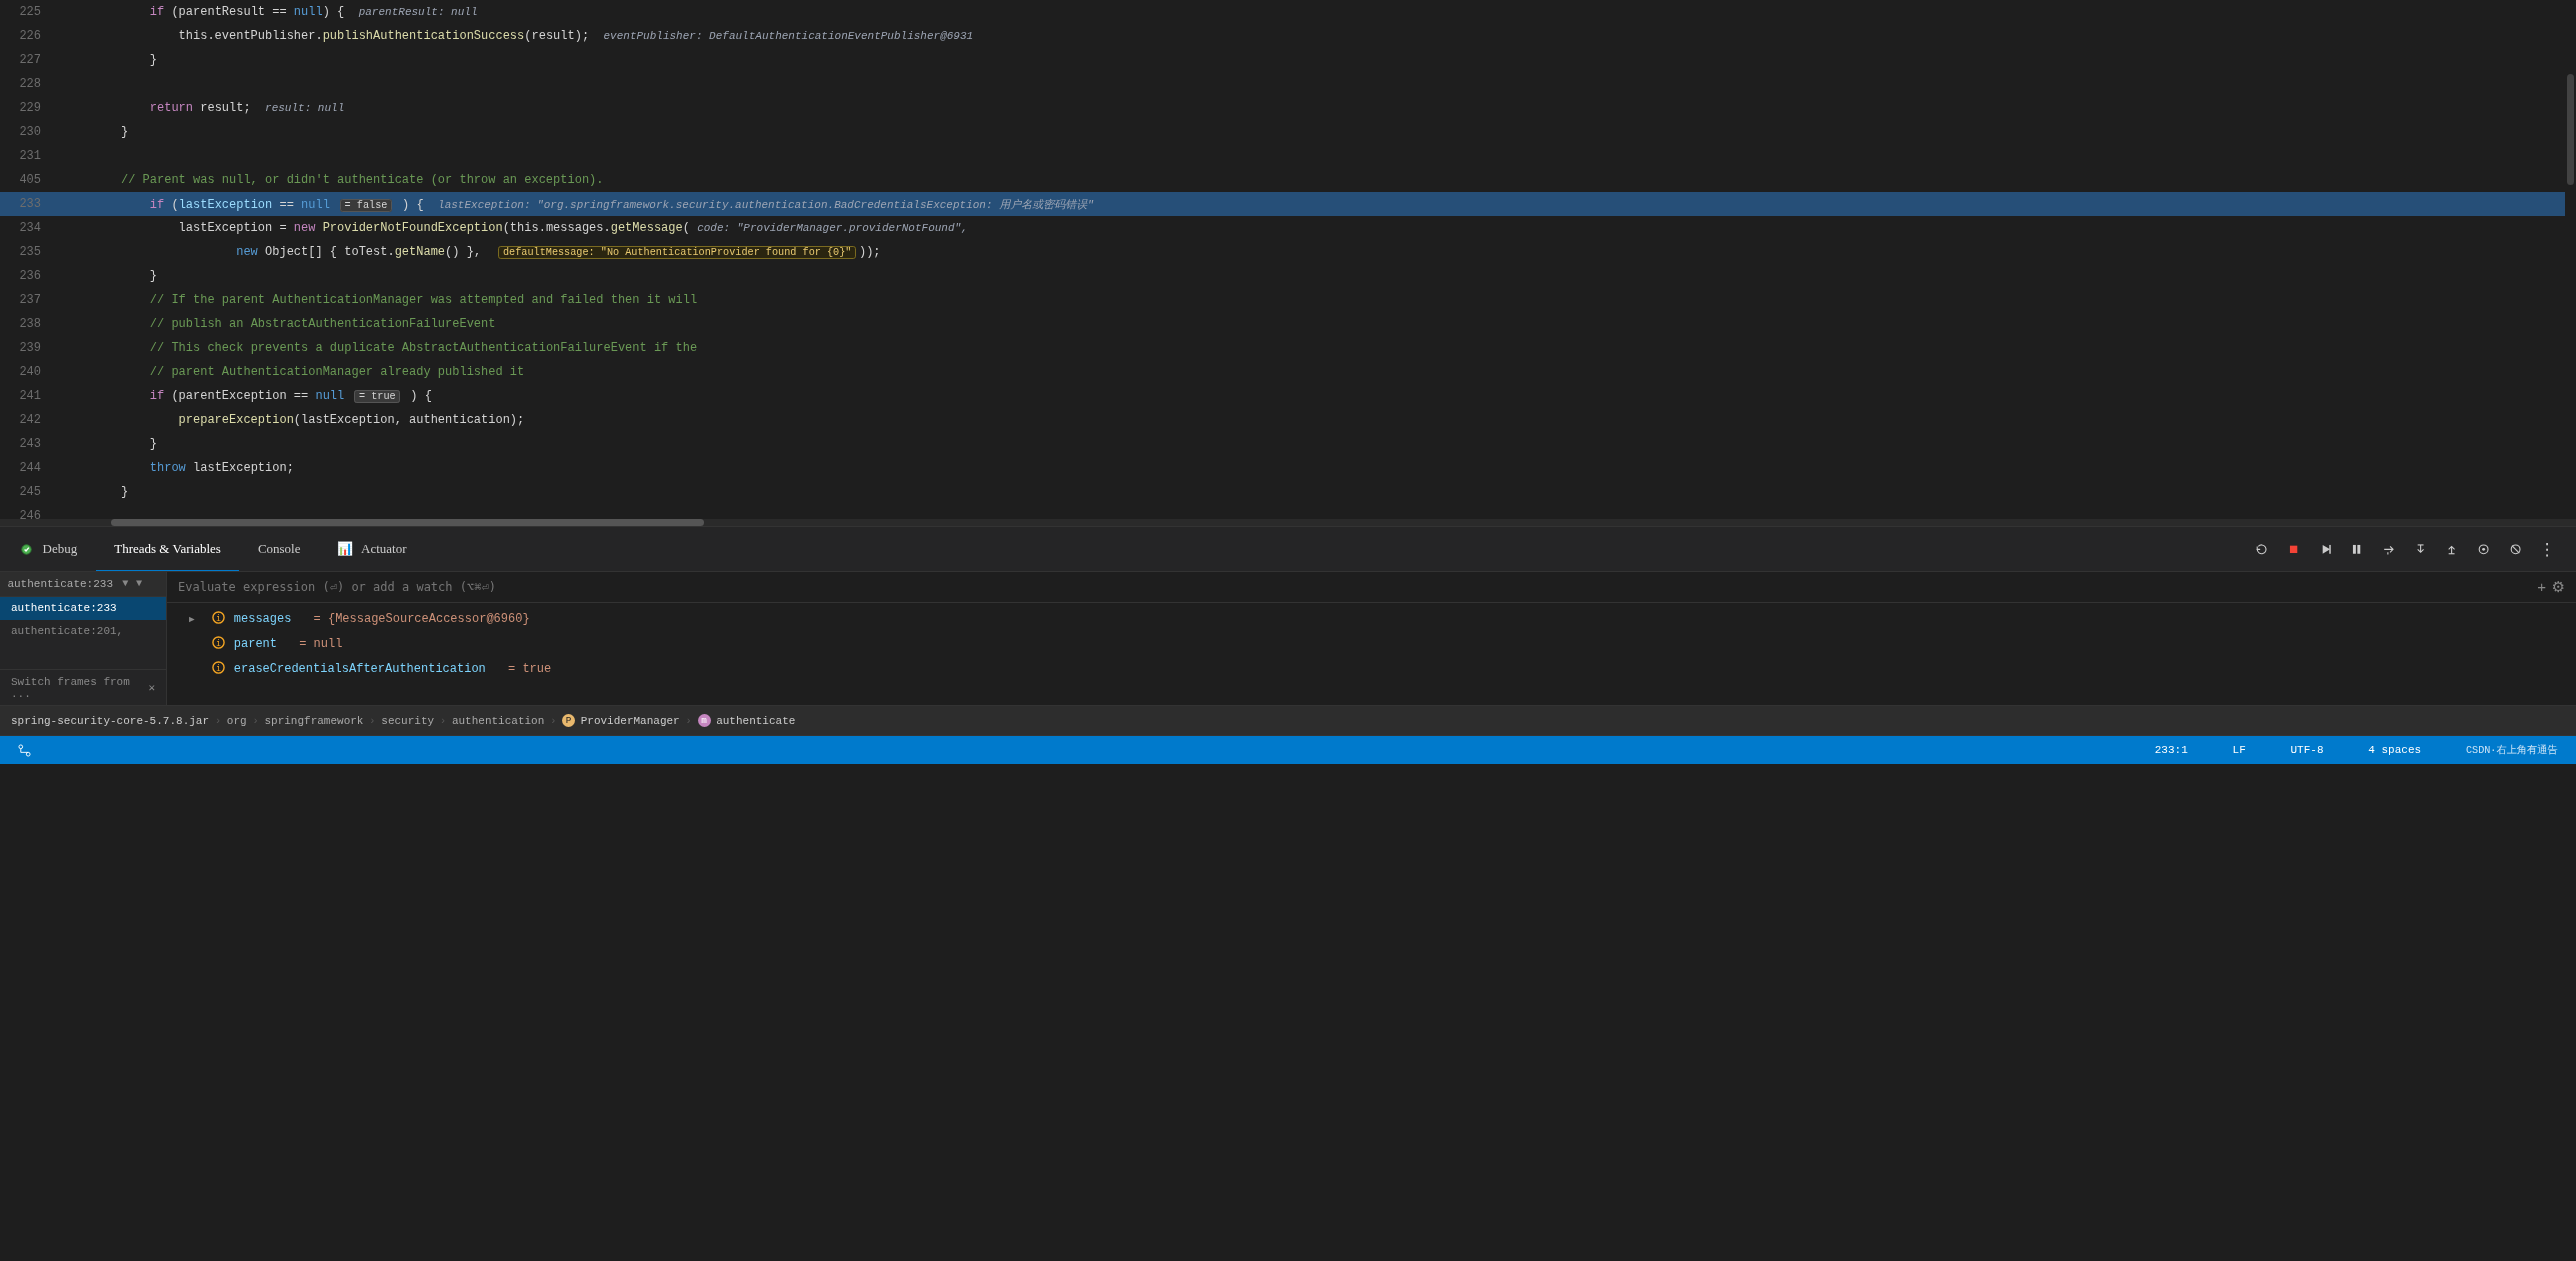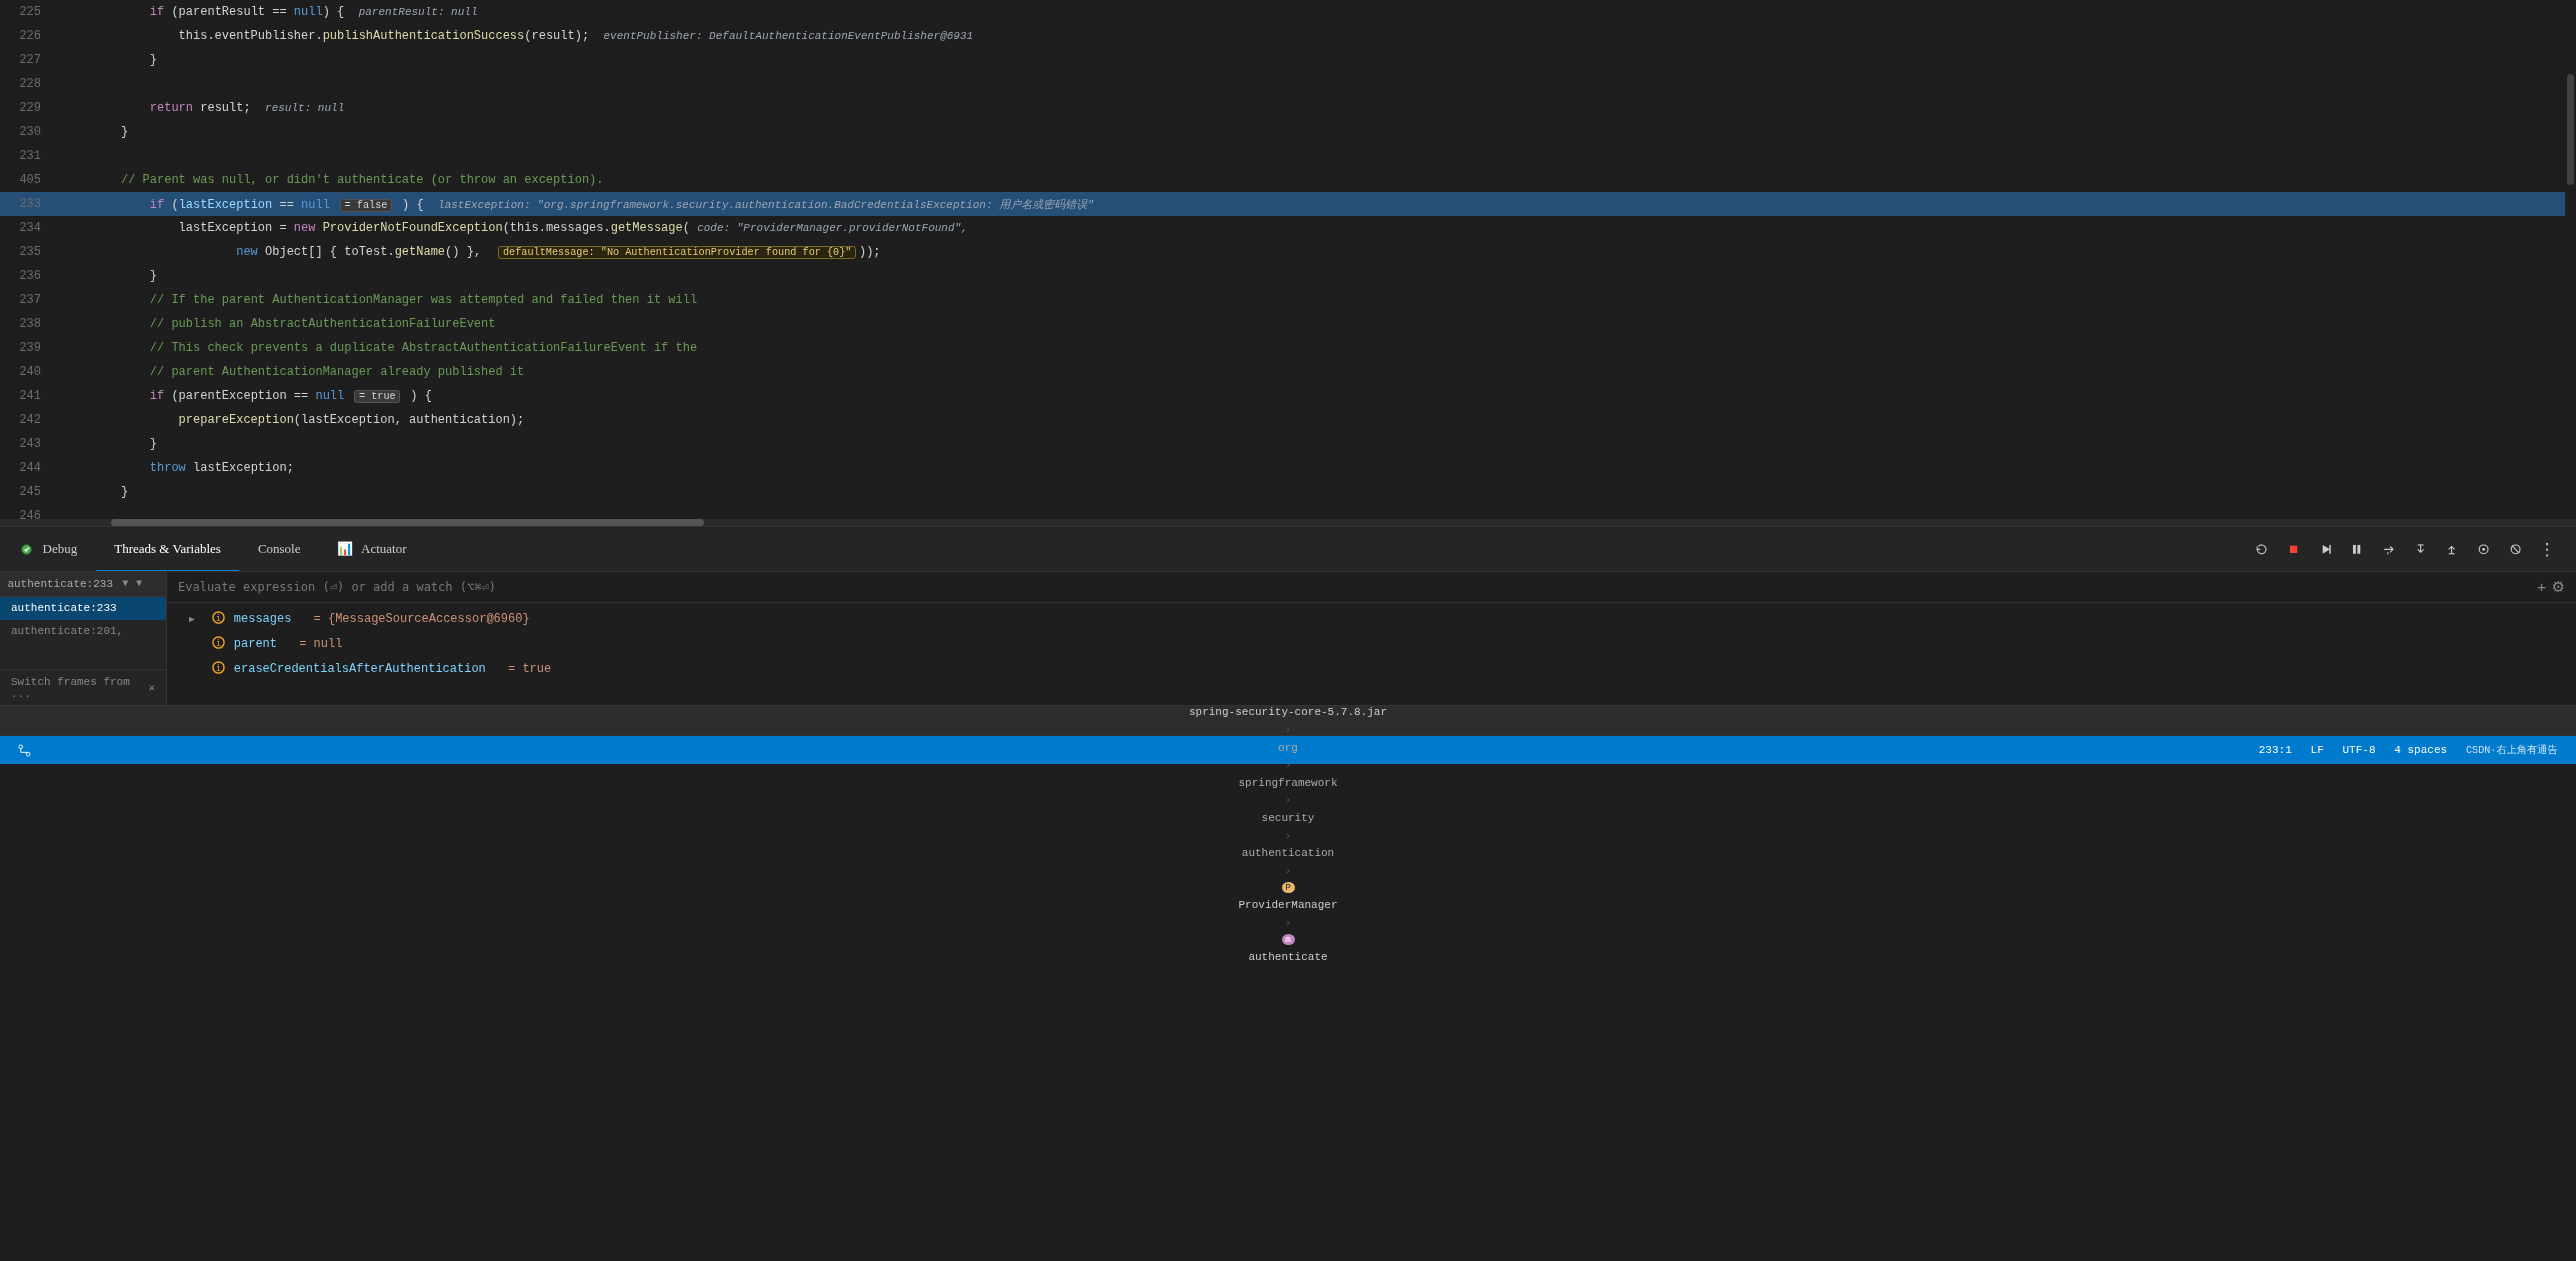--- a/index.html
+++ b/index.html
@@ -313,21 +313,21 @@
     .status-left {
       display: flex;
       align-items: center;
       gap: 11px;
       flex: 1;
     }
 
     .status-right {
       display: flex;
       align-items: flex-end;
-      gap: 4px;
+      gap: 30px;
       margin-left: 24px;
     }
 
     .status-item {
       display: flex;
       align-items: center;
       gap: 3.7px;
       padding: 0 7.4px;
       height: 28px;
     }
@@ -336,21 +336,20 @@
     .breadcrumb-bar {
       background: #2d2d2d;
       height: 30px;
       display: flex;
       align-items: center;
       padding: 0 11px;
       font-size: 11px;
       color: #aaa;
       gap: 5.6px;
       border-bottom: 0.9px solid #333;
-      flex-direction: column;
     }
 
     .breadcrumb-sep {
       color: #555;
     }
 
     .breadcrumb-icon {
       width: 13px;
       height: 13px;
       border-radius: 50%;

